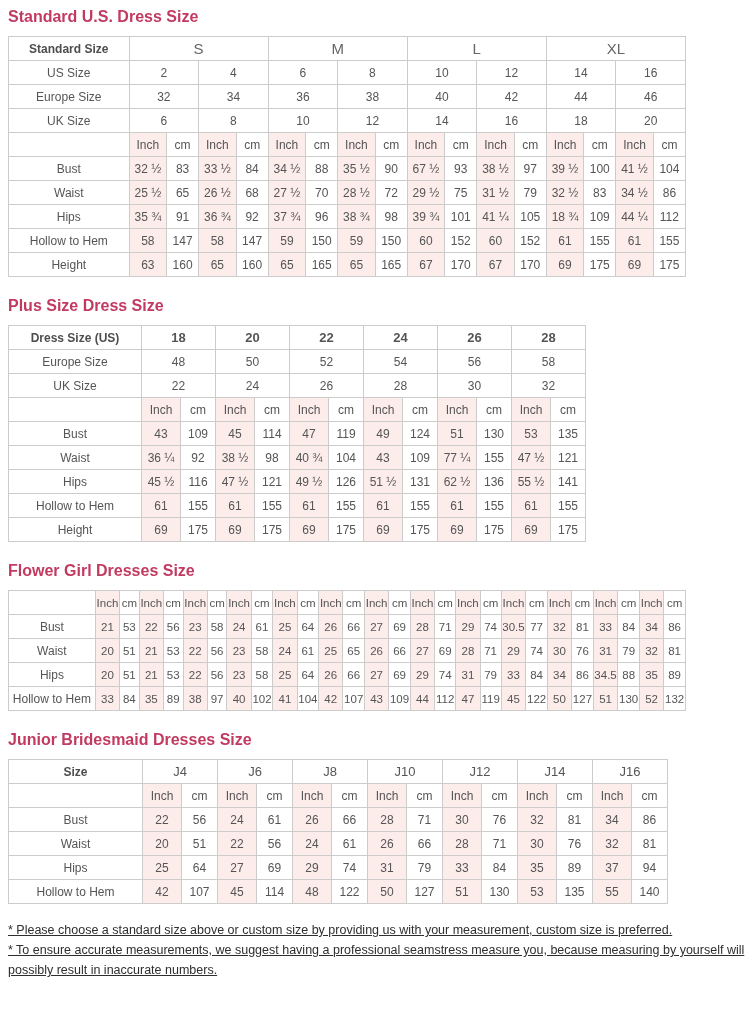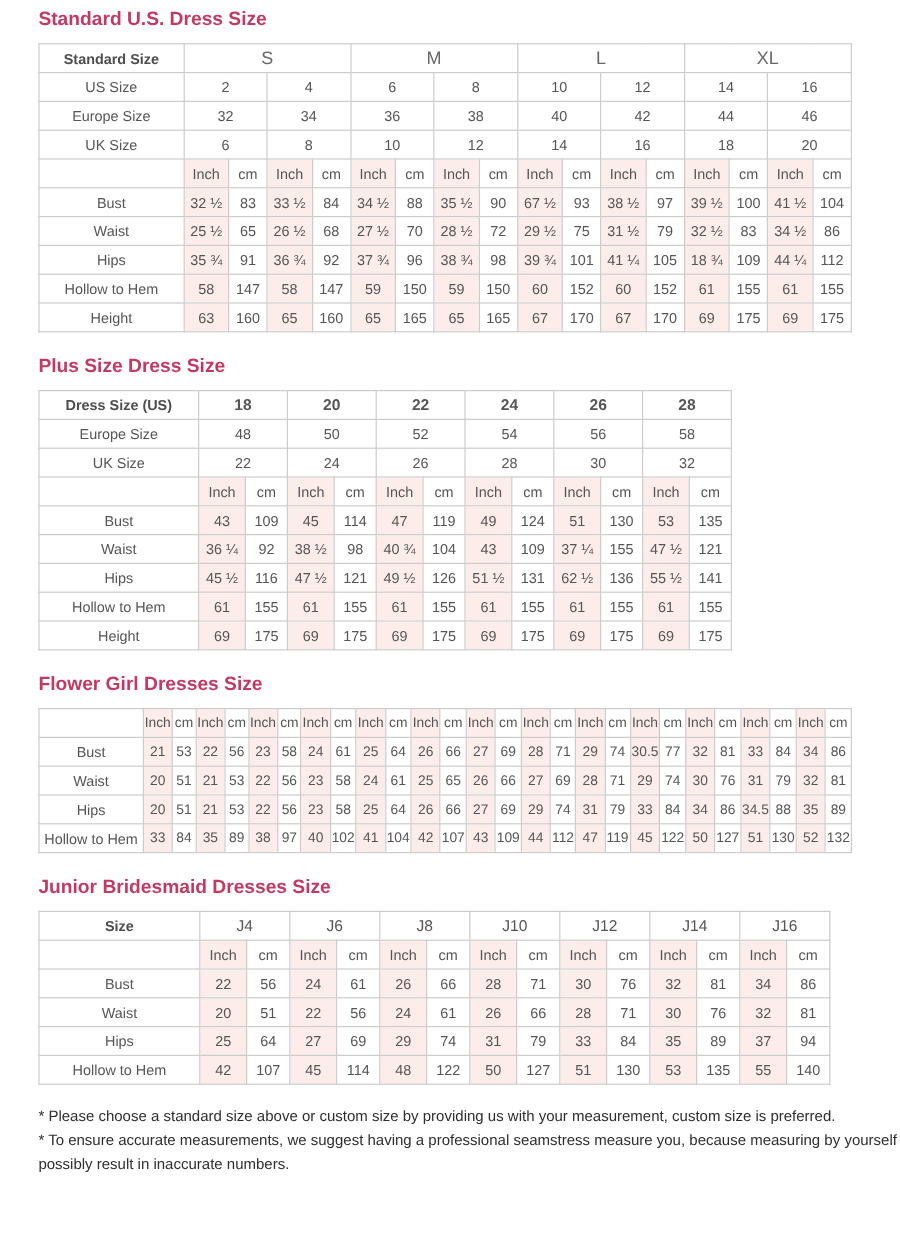--- a/index.html
+++ b/index.html
@@ -1,17 +1,17 @@
 <!DOCTYPE html>
 <html style="--accent: #c23a62; --pink: #fcedeb;"><head>
 <meta charset="utf-8">
 <style>
   html,body{margin:0;padding:0;background:#fff;}
   body{font-family:"Liberation Sans", sans-serif; color:#555;}
-  .page{width:694px;min-height:1032px;box-sizing:border-box;padding:4px 8px 10px 8px;margin-left:24px;}
+  .page{width:694px;min-height:1032px;box-sizing:border-box;padding:4px 8px 10px 8px;}
   h2.sec-title{
     color:var(--accent,#c23a62);
     font-size:16px;
     font-weight:bold;
     margin:20px 0 10px 0;
     letter-spacing:0;
   }
   h2.sec-title.first{margin-top:4px;}
   table.size-table{
     border-collapse:collapse;
@@ -33,21 +33,21 @@
   table.size-table td.lbl{background:#fff;}
   table.size-table td.bold{font-weight:bold;color:#4e4e4e;}
   table.size-table td.hv{color:#555;}
   table.size-table td.hv.g{font-size:15px;color:#666;}
   table.size-table td.hv.b{font-size:13px;font-weight:bold;}
   table.size-table td.hv.m{font-size:13px;}
   table.size-table.small td{font-size:11.5px;padding:0;}
   table.size-table.small td.hv.m{font-size:12.5px;}
   table.size-table.small td.lbl{font-size:12px;}
   .footnotes{margin-top:16px;color:#2e2e2e;font-size:12.5px;line-height:1.6;width:740px;}
-  .footnotes p{margin:0;}
+  .footnotes p{margin:0;text-decoration:underline;}
 </style>
 </head>
 <body>
 
 <div class="page">
 
   <section>
     <h2 class="sec-title first">Standard U.S. Dress Size</h2>
     <table class="size-table">
         <colgroup>
@@ -307,21 +307,21 @@
           <tr>
             <td class="lbl">Waist</td>
             <td class="pink val">36 ¼</td>
             <td class="val">92</td>
             <td class="pink val">38 ½</td>
             <td class="val">98</td>
             <td class="pink val">40 ¾</td>
             <td class="val">104</td>
             <td class="pink val">43</td>
             <td class="val">109</td>
-            <td class="pink val">37 ¼</td>
+            <td class="pink val">77 ¼</td>
             <td class="val">155</td>
             <td class="pink val">47 ½</td>
             <td class="val">121</td>
           </tr>
           <tr>
             <td class="lbl">Hips</td>
             <td class="pink val">45 ½</td>
             <td class="val">116</td>
             <td class="pink val">47 ½</td>
             <td class="val">121</td>

